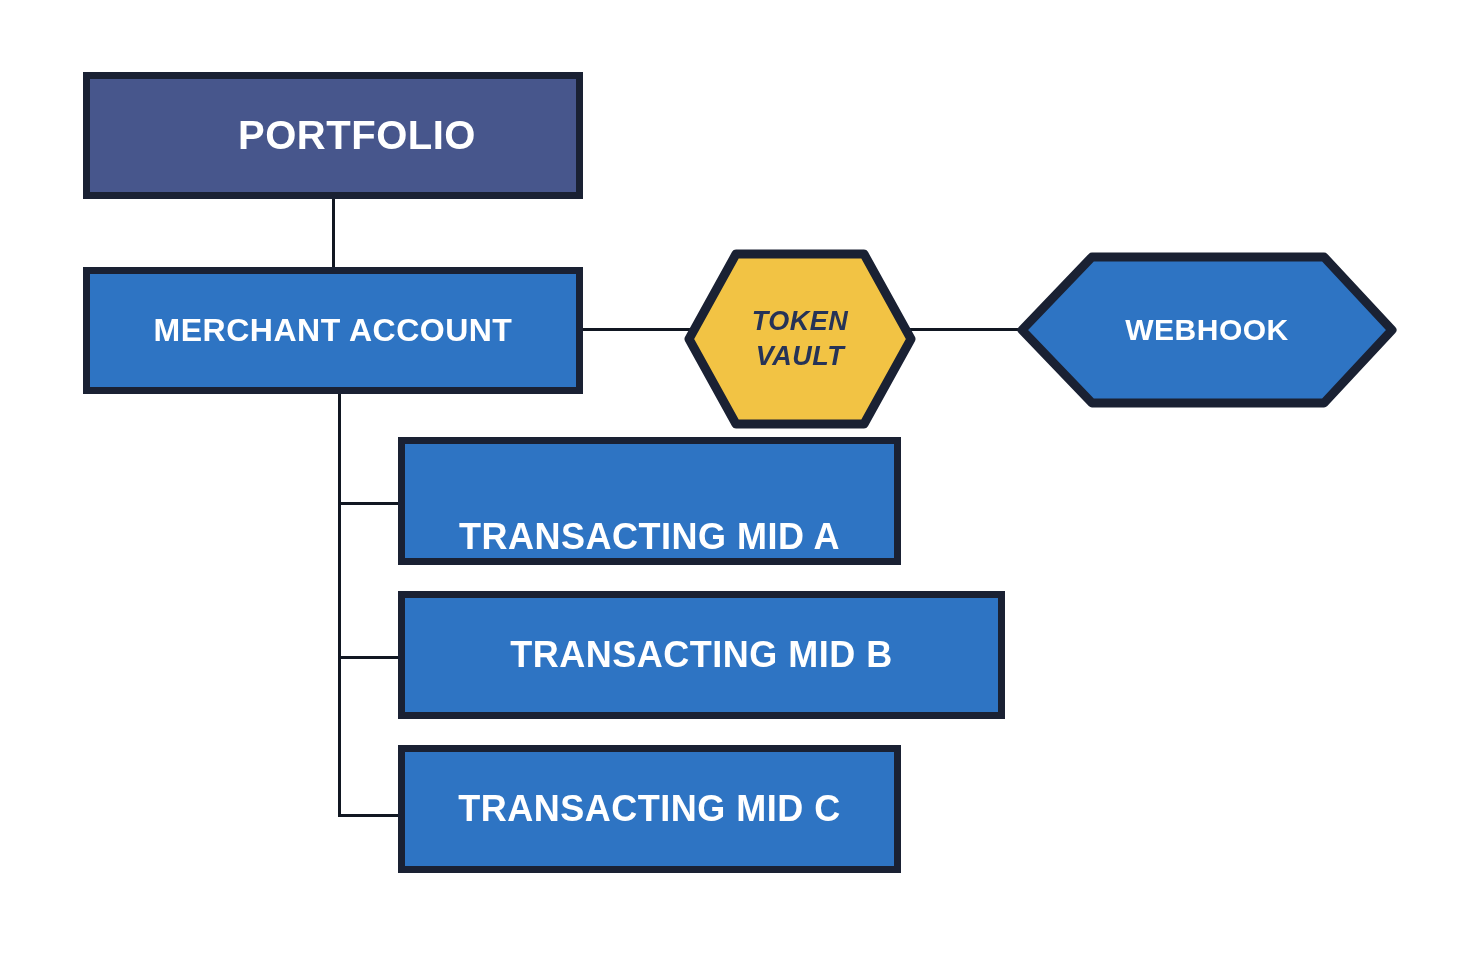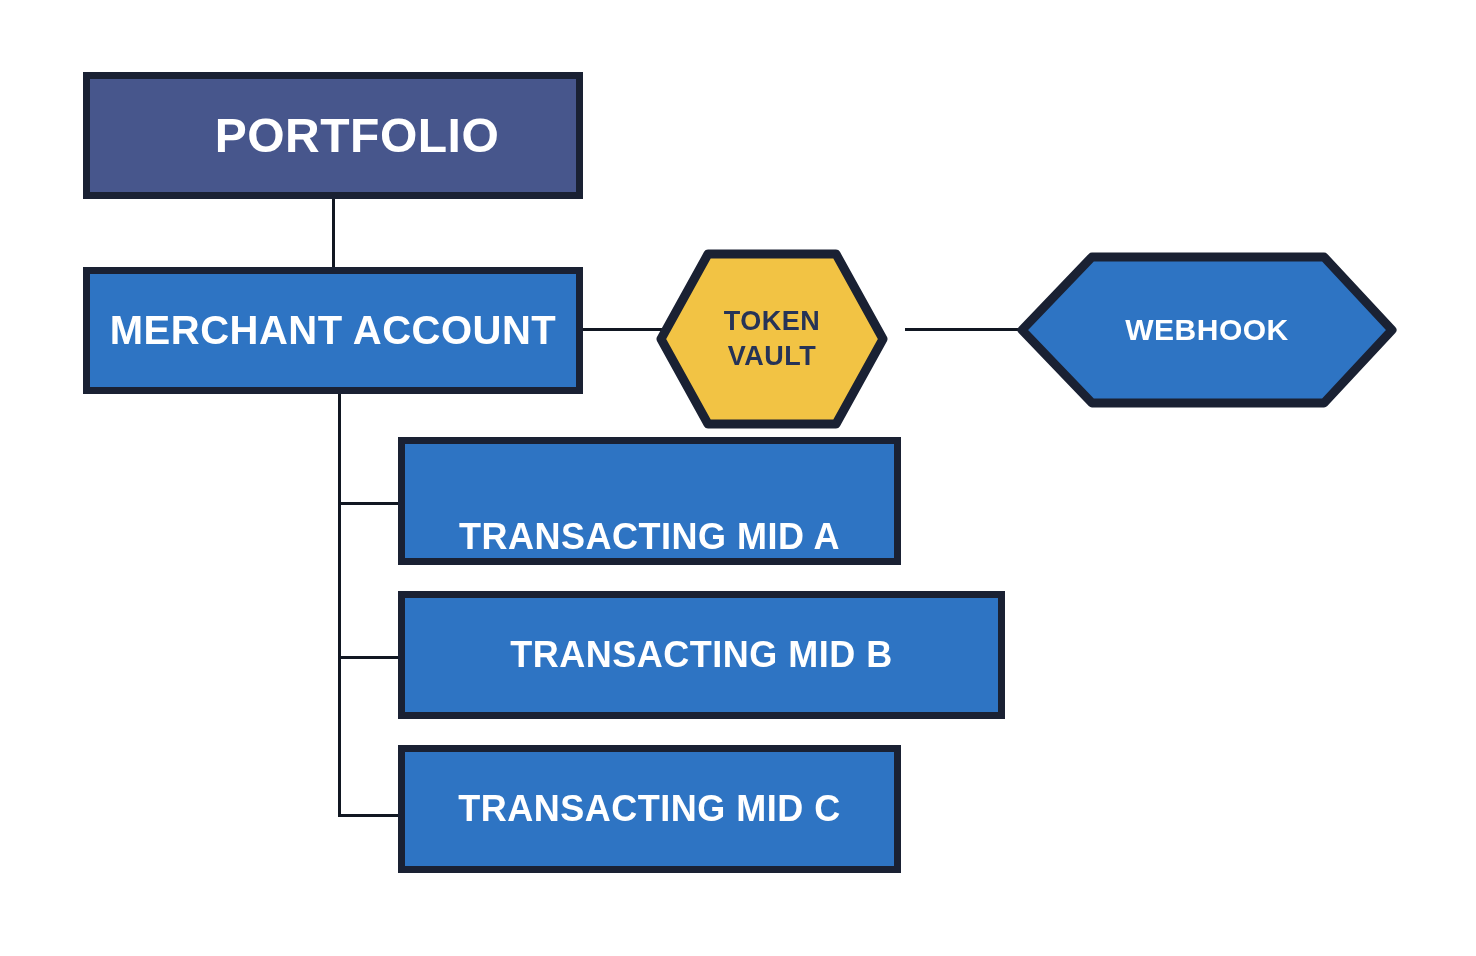--- a/index.html
+++ b/index.html
@@ -34,22 +34,22 @@
     text-align: center;
   }
   .node-rect .label {
     font-weight: 700;
     color: var(--text-light, #ffffff);
     letter-spacing: 0.5px;
   }
   .fill-navy { background: var(--navy-fill, #47568C); }
   .fill-blue { background: var(--blue-fill, #2E74C3); }
 
-  .label-lg { font-size: 48px; margin-left: 48px; }
-  .label-xl { font-size: 40px; }
+  .label-lg { font-size: 40px; margin-left: 48px; }
+  .label-xl { font-size: 32px; }
   .label-md { font-size: 36px; }
 
   
   .node-hex {
     position: absolute;
   }
   .node-hex svg {
     display: block;
     width: 100%;
     height: 100%;
@@ -97,21 +97,21 @@
   <div class="conn h" style="left:338px; top:814px; width:62px;"></div>
 
   <div class="node-rect fill-navy" style="left:83px; top:72px; width:500px; height:127px;">
     <span class="label label-lg">PORTFOLIO</span>
   </div>
 
   <div class="node-rect fill-blue" style="left:83px; top:267px; width:500px; height:127px;">
     <span class="label label-xl">MERCHANT ACCOUNT</span>
   </div>
 
-  <div class="node-hex" style="left:656px; top:239px; width:232px; height:200px;">
+  <div class="node-hex" style="left:684px; top:239px; width:232px; height:200px;font-style:italic;">
     <svg viewBox="0 0 232 180" class="hex-yellow">
       <polygon points="5,90 52,5 180,5 227,90 180,175 52,175"></polygon>
     </svg>
     <div class="hex-label token">
       <span class="label">TOKEN VAULT</span>
     </div>
   </div>
 
   <div class="node-hex" style="left:1016px; top:251px; width:382px; height:158px;">
     <svg viewBox="0 0 382 158" class="hex-blue">

